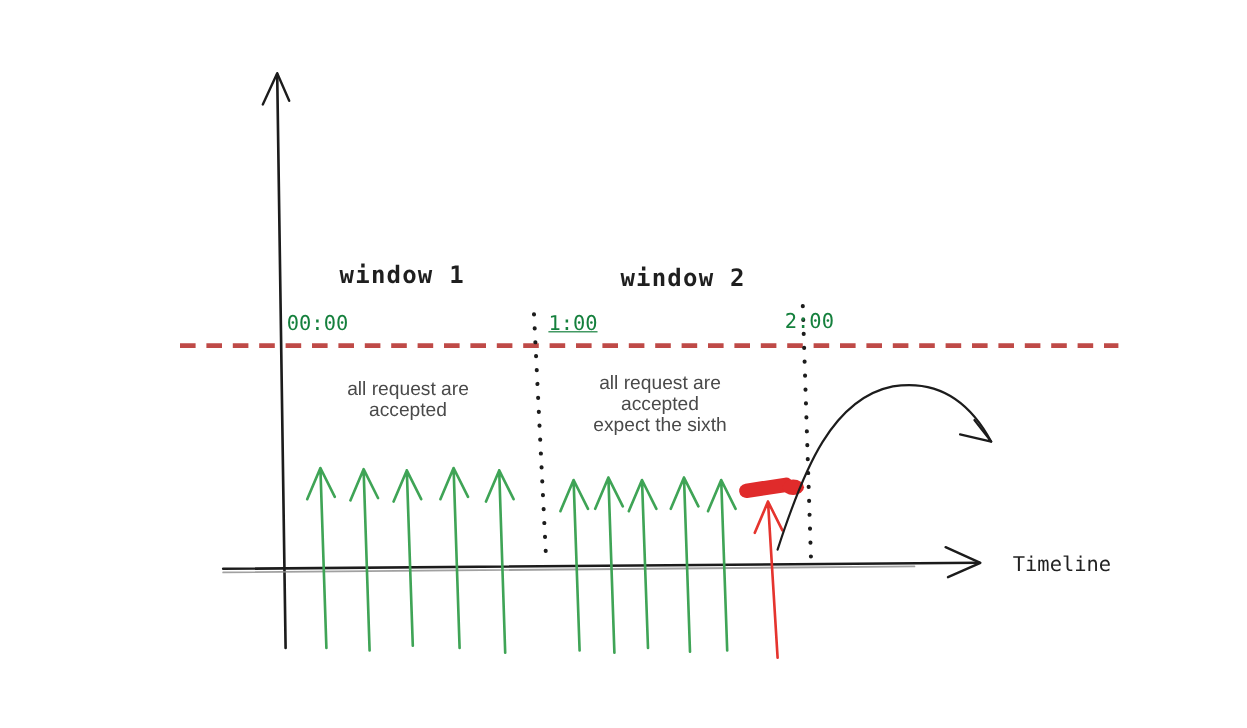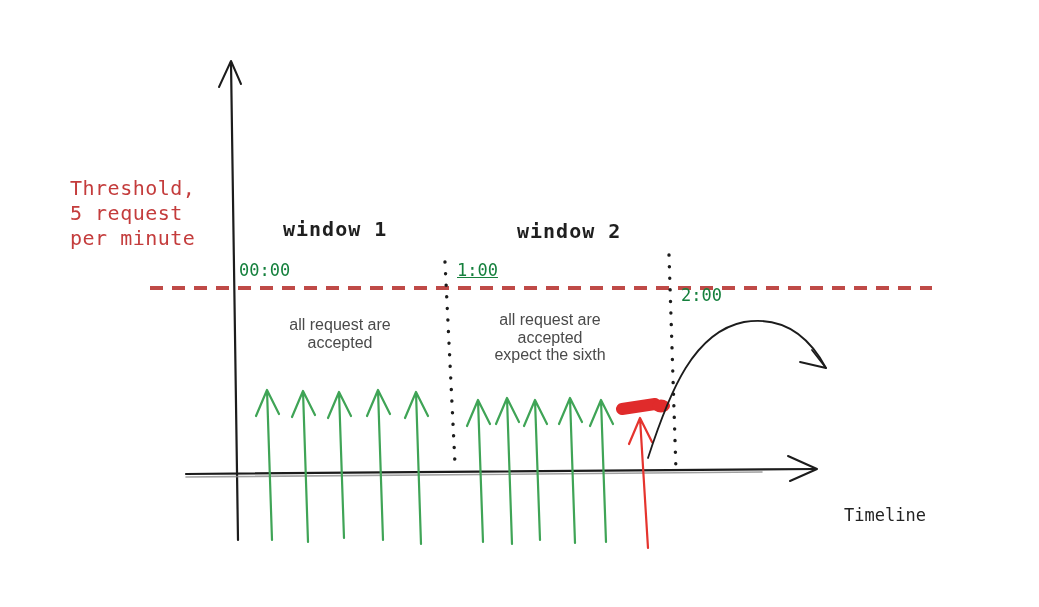--- a/index.html
+++ b/index.html
@@ -11,29 +11,29 @@
   .lbl{position:absolute;white-space:pre-line;}
   .threshold-label{
     left:70px;top:176px;color:#c43c3c;font-size:20px;line-height:25px;letter-spacing:.5px;
   }
   .window-label{color:#1f1f1f;font-size:20px;letter-spacing:1px;font-weight:bold;}
   .window1-label{left:283px;top:217px;}
   .window2-label{left:517px;top:219px;}
   .time-label{color:#15803d;font-size:17px;}
   .time0{left:239px;top:260px;}
   .time1{left:457px;top:260px;text-decoration:underline;}
-  .time2{left:681px;top:258px;margin-top:27px;}
+  .time2{left:654px;top:258px;}
   .note{
     font-family:"Liberation Sans", sans-serif;font-size:16px;line-height:17.5px;
     color:#4a4a4a;text-align:center;
   }
   .note1{left:255px;top:316px;width:170px;}
   .note2{left:464px;top:311px;width:172px;}
   .rejected-label{left:744px;top:380px;color:#222;font-size:16.5px;}
-  .timeline-label{left:844px;top:461px;color:#222;font-size:17px;margin-top:44px;}
+  .timeline-label{left:844px;top:461px;color:#222;font-size:17px;}
 </style>
 </head>
 <body>
 
 <div class="stage">
 
   <svg width="1039" height="607" viewBox="0 0 1039 607">
 
     <g stroke="#1c1c1c" fill="none" stroke-linecap="round" stroke-linejoin="round">
       <path d="M231,62 L238,540" stroke-width="2.2"></path>
@@ -73,23 +73,20 @@
       <path d="M622,409 L655,404" stroke="#e02b2b" stroke-width="12" stroke-linecap="round" fill="none"></path>
       <ellipse cx="661" cy="406" rx="9" ry="6.5"></ellipse>
     </g>
 
     <g stroke="#1c1c1c" stroke-width="1.8" fill="none" stroke-linecap="round" stroke-linejoin="round">
       <path d="M648,458 C670,390 694,332 744,322 C788,315 812,342 826,368"></path>
       <path d="M812,350 L826,368 L800,362"></path>
     </g>
   </svg>
 
-  <div class="lbl threshold-label">Threshold,
-5 request
-per minute</div>
 
   <div class="lbl window-label window1-label">window 1</div>
   <div class="lbl window-label window2-label">window 2</div>
 
   <div class="lbl time-label time0">00:00</div>
   <div class="lbl time-label time1">1:00</div>
   <div class="lbl time-label time2">2:00</div>
 
   <div class="lbl note note1">all request are
 accepted</div>

